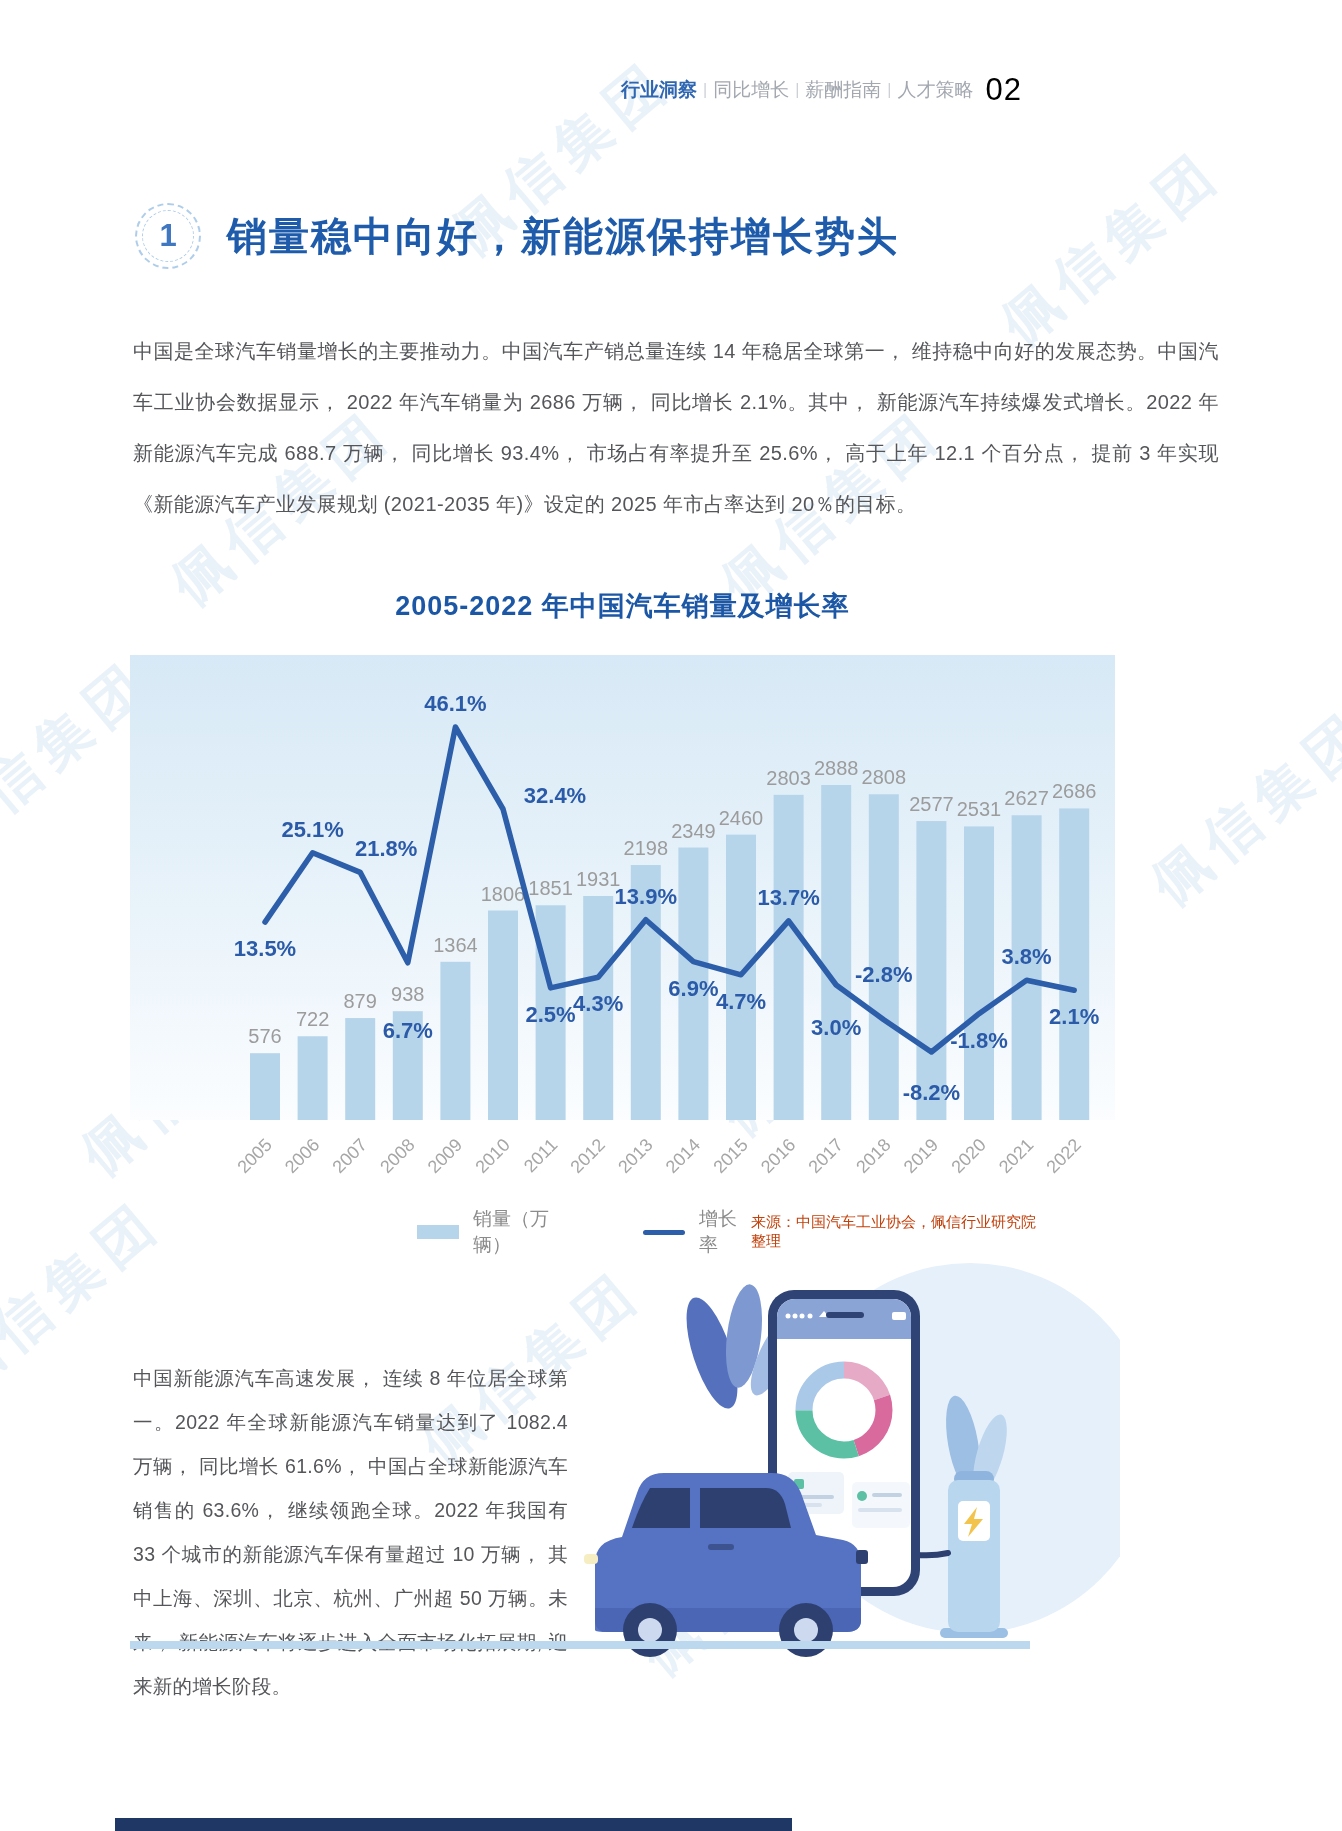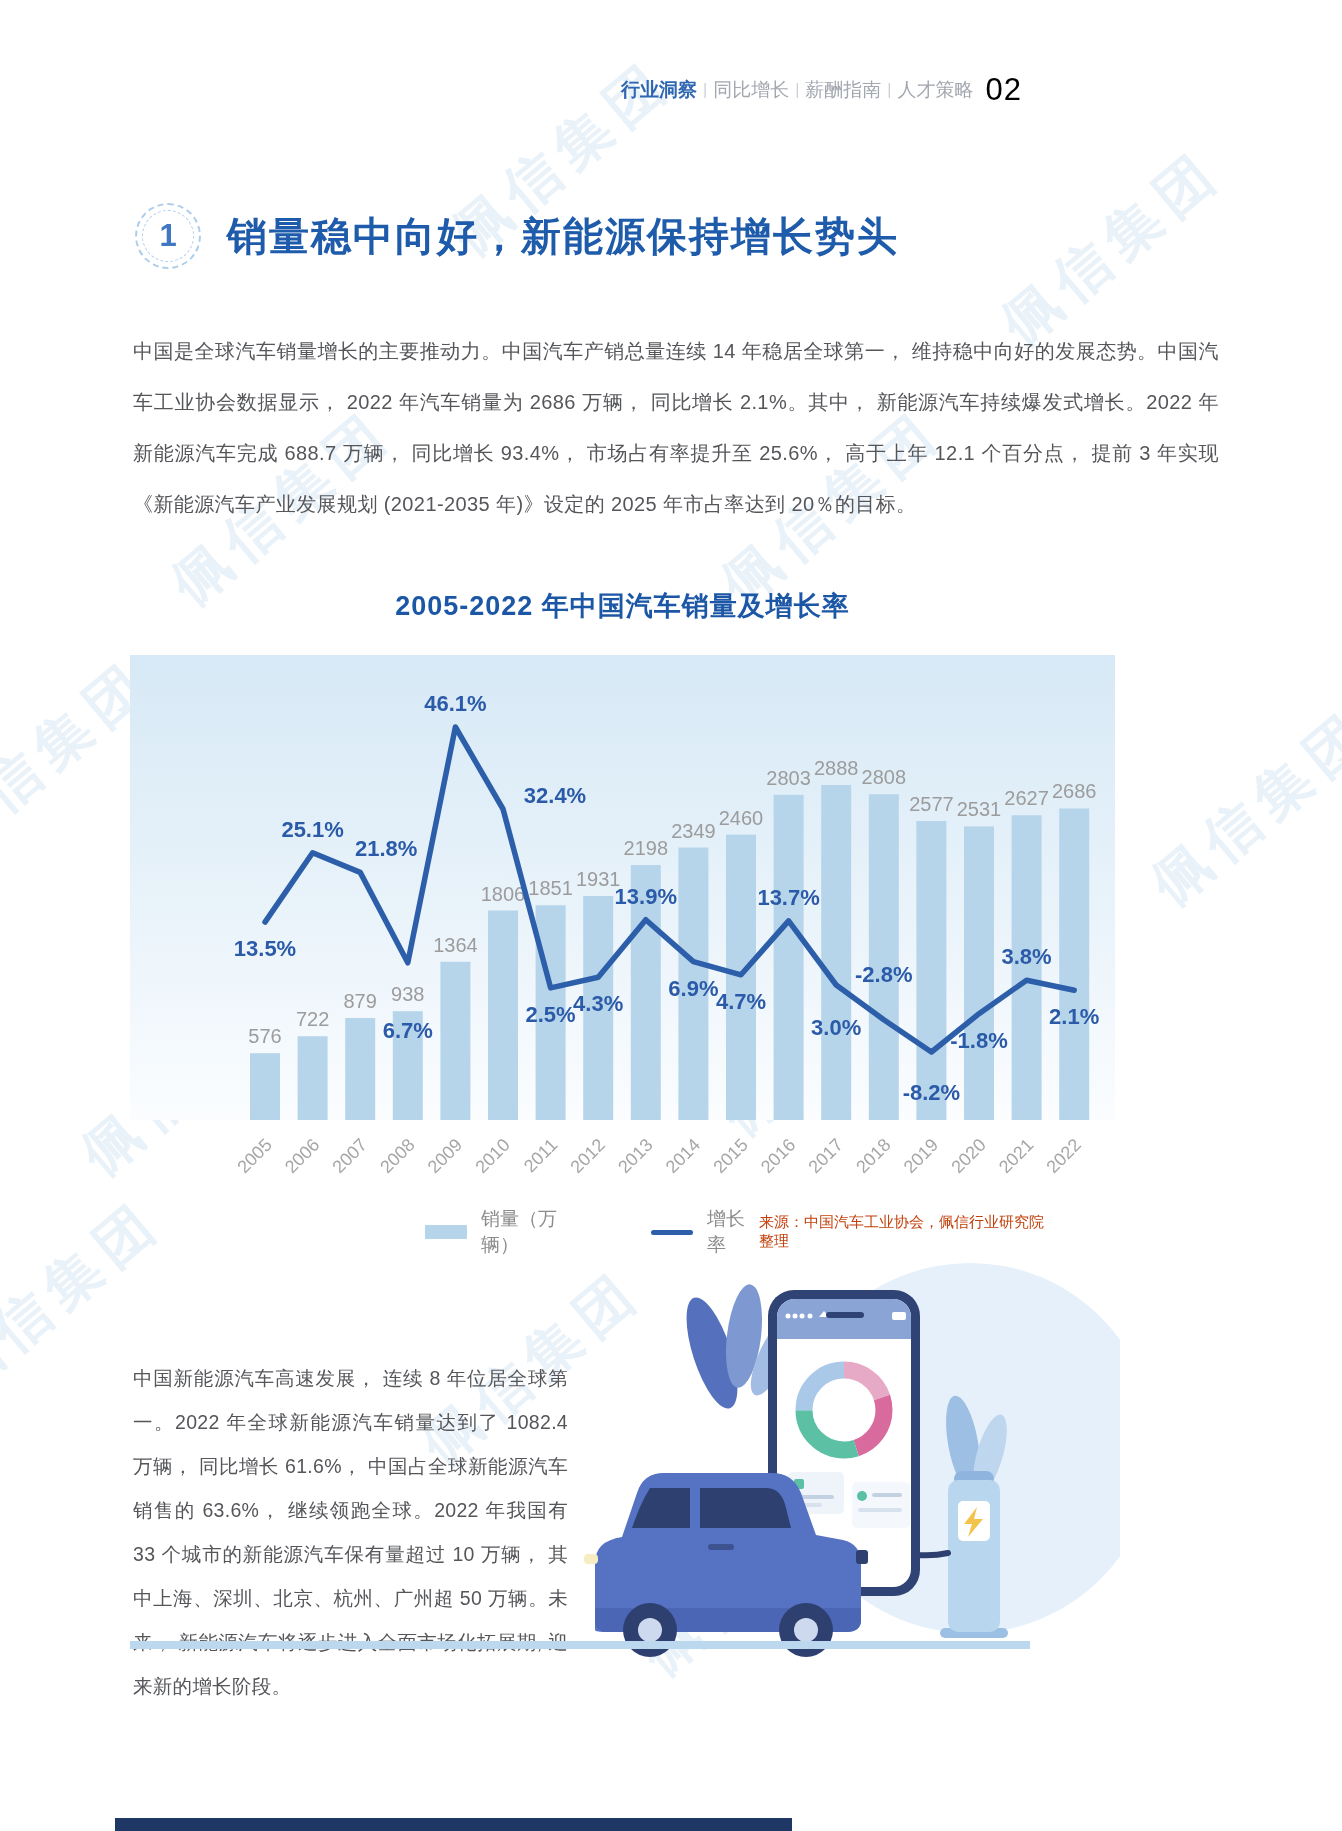--- a/index.html
+++ b/index.html
@@ -43,21 +43,21 @@
   
   .chart-title{
     position:absolute; top:588px; left:130px; width:985px; text-align:center;
     font-size:27px; font-weight:bold; color:#1c57a6; letter-spacing:1px;
   }
   .chart-wrap{ position:absolute; top:655px; left:130px; width:985px; height:540px; }
   .bar-label{ fill:#9c9c9c; font-size:20px; text-anchor:middle; }
   .pct-label{ fill:#2b5ba8; font-size:22px; font-weight:bold; text-anchor:middle; }
   .year-label{ fill:#a6a6a6; font-size:18px; }
   .legend{
-    position:absolute; top:1206px; left:130px; width:985px;
+    position:absolute; top:1206px; left:122px; width:985px;
     display:flex; align-items:center; padding-left:295px;justify-content:space-between;
   }
   .legend .item{ display:flex; align-items:center; gap:14px; font-size:19px; color:#8b8b8b; }
   .legend .item + .item{ margin-left:66px; }
   .swatch-bar{ width:46px; height:14px; background:#b7d5ea; }
   .swatch-line{ width:46px; height:5px; border-radius:3px; background:#2d5ea9; }
   .legend .source{ margin-left:auto; padding-right:66px; font-size:15px; color:#c2410c; }
   
   .bottom-para{
     position:absolute; top:1356px; left:133px; width:435px;

